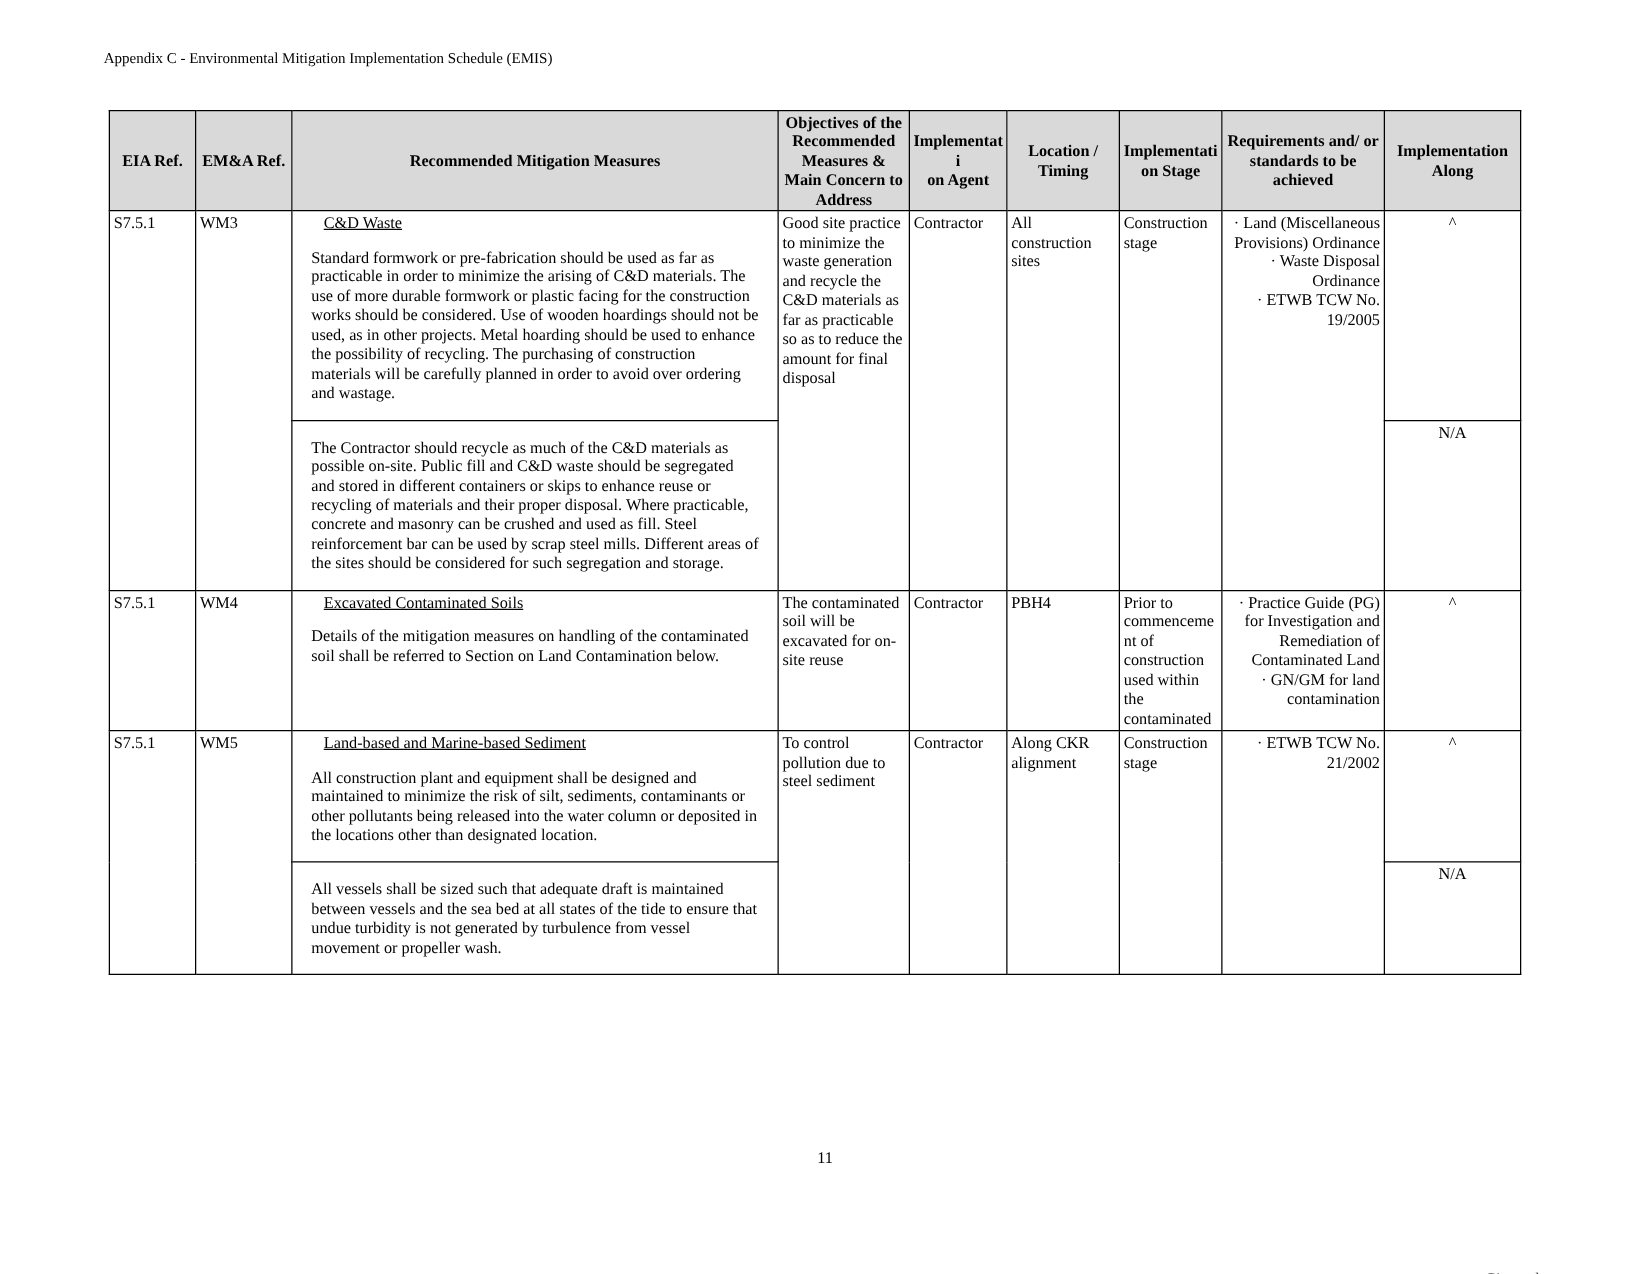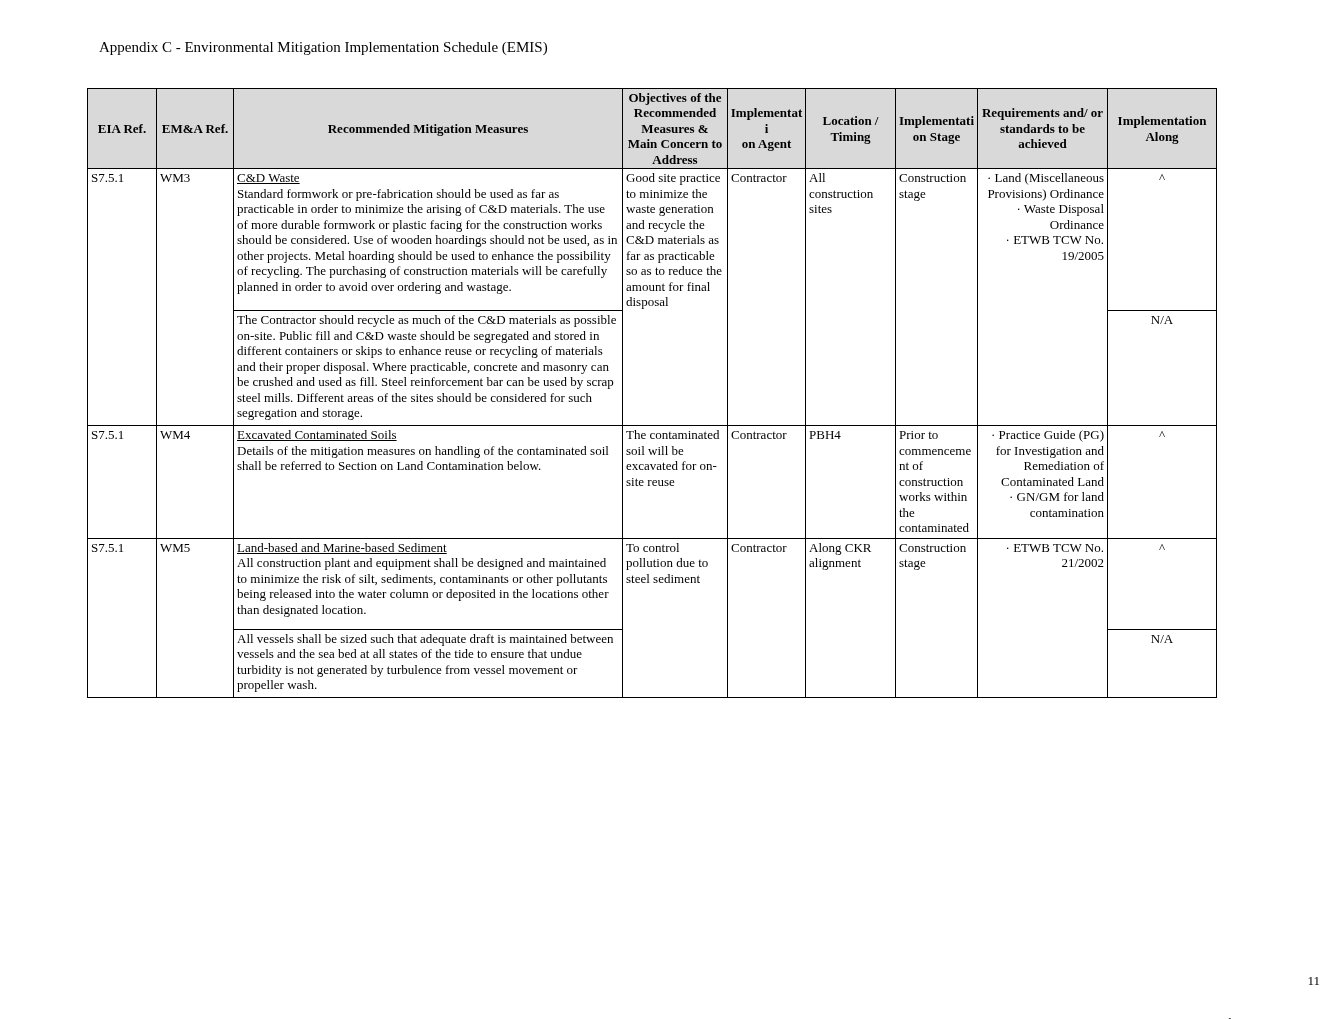--- a/index.html
+++ b/index.html
@@ -7,23 +7,23 @@
   body {
     width: 1320px;
     height: 1019px;
     background: #ffffff;
     font-family: "Liberation Serif", serif;
     color: #000000;
     position: relative;
   }
   .page-title {
     position: absolute;
-    left: 99px;
+    left: 83px;
     top: 39px;
-    font-size: 15px;
+    font-size: 12px;
   }
   table.emis {
     position: absolute;
     left: 87px;
     top: 88px;
     border-collapse: collapse;
     table-layout: fixed;
     width: 1129px;
   }
   table.emis th, table.emis td {
@@ -38,29 +38,29 @@
   }
   table.emis th {
     background: #d9d9d9;
     font-weight: bold;
     text-align: center;
     vertical-align: middle;
     padding: 1px 2px;
   }
   .c { text-align: left; }
   .pre { white-space: pre-line; text-align: right; }
-  .u { text-decoration: underline; }
+  .u { text-decoration: underline; margin-left: 22px; }
   .status { text-align: center; font-size: 12px; }
-  .measure-text { margin: 0; }
+  .measure-text { margin: 12px; }
   .footer-pagenum {
     position: absolute;
-    top: 973px;
+    top: 918px;
     left: 0;
     width: 1320px;
-    text-align: right;
+    text-align: center;
     font-size: 13px;
   }
   .footer-publisher {
     position: absolute;
     top: 1015px;
     right: 85px;
     font-size: 13px;
   }
 </style>
 </head>
@@ -124,21 +124,21 @@
   <tr style="height:106px">
     <td class="c">S7.5.1</td>
     <td class="c">WM4</td>
     <td>
       <div class="u">Excavated Contaminated Soils</div>
       <div class="measure-text">Details of the mitigation measures on handling of the contaminated soil shall be referred to Section on Land Contamination below.</div>
     </td>
     <td>The contaminated soil will be excavated for on-site reuse</td>
     <td class="c">Contractor</td>
     <td class="c">PBH4</td>
-    <td class="c">Prior to commencement of construction works within the contaminated</td>
+    <td class="c">Prior to commencement of construction used within the contaminated</td>
     <td class="pre">· Practice Guide (PG) for Investigation and Remediation of Contaminated Land
 · GN/GM for land contamination</td>
     <td class="status">^</td>
   </tr>
 
   <tr style="height:91px">
     <td rowspan="2" class="c">S7.5.1</td>
     <td rowspan="2" class="c">WM5</td>
     <td>
       <div class="u">Land-based and Marine-based Sediment</div>

